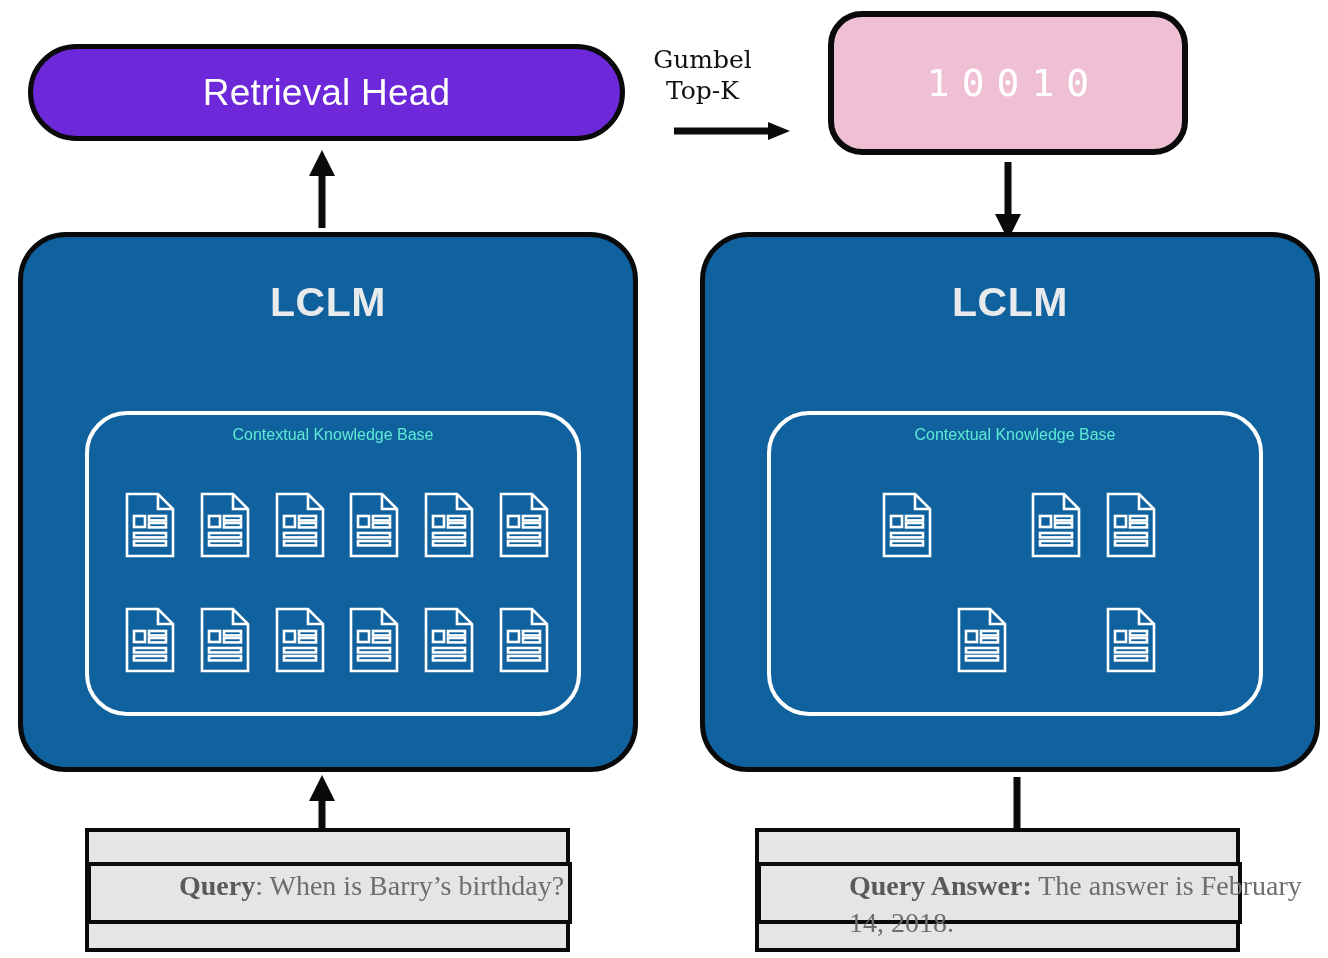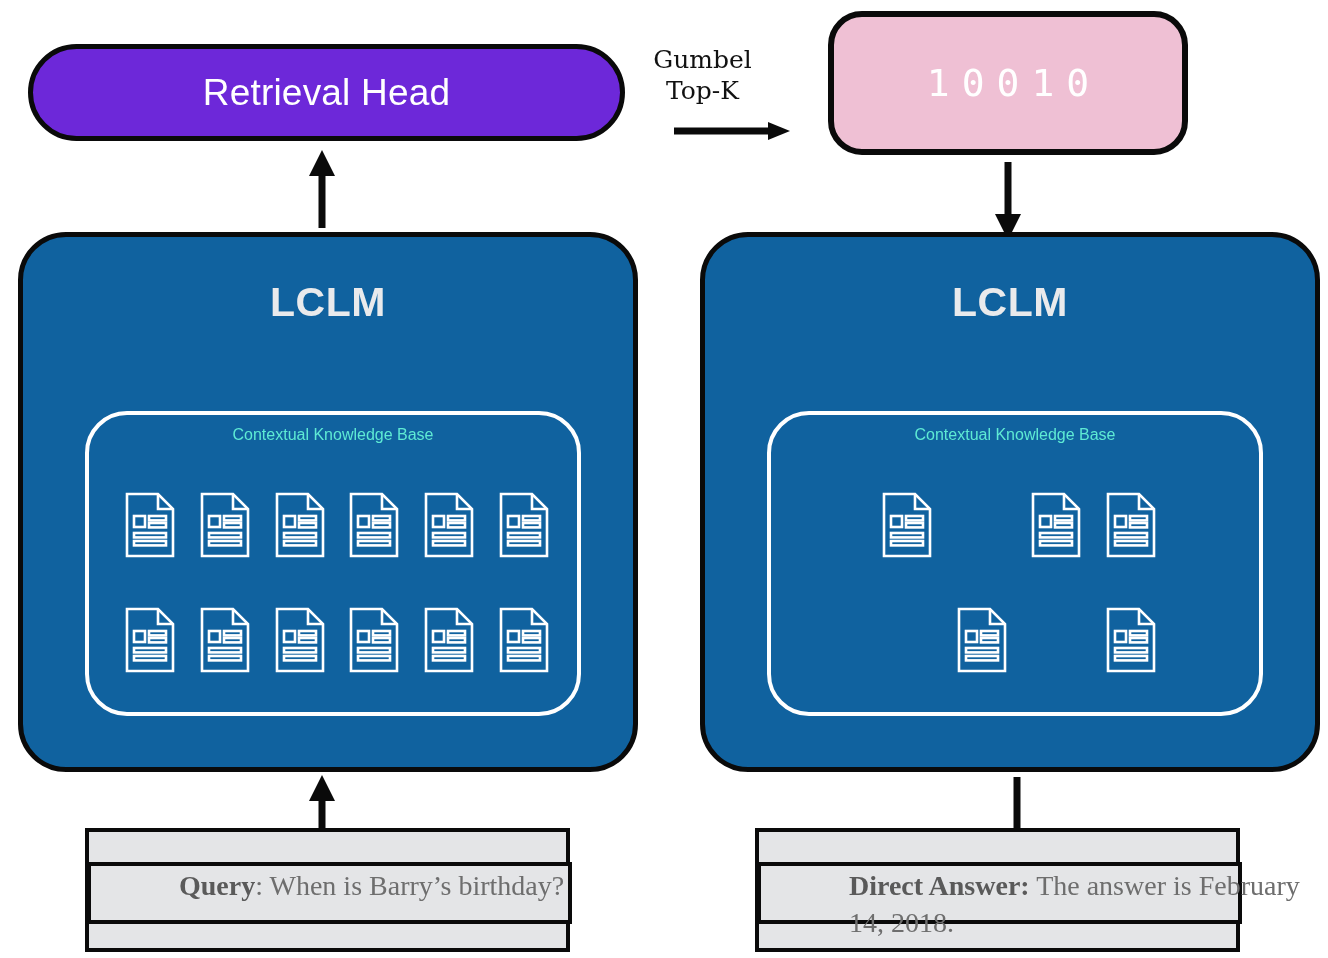--- a/index.html
+++ b/index.html
@@ -482,16 +482,16 @@
   <div class="textbox-inner">
     <div class="textbox-text">
       <b>Query</b><span>: </span><span>When is Barry’s birthday?</span>
     </div>
   </div>
 </div>
 
 <div class="textbox abox">
   <div class="textbox-inner">
     <div class="textbox-text">
-      <b>Direct Answer:</b><span> </span><span>The answer is February 14, 2018.</span>
+      <b>Query Answer:</b><span> </span><span>The answer is February 14, 2018.</span>
     </div>
   </div>
 </div>
 
 </body></html>

